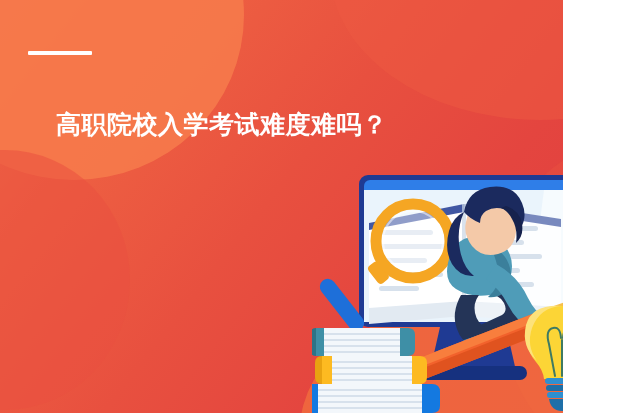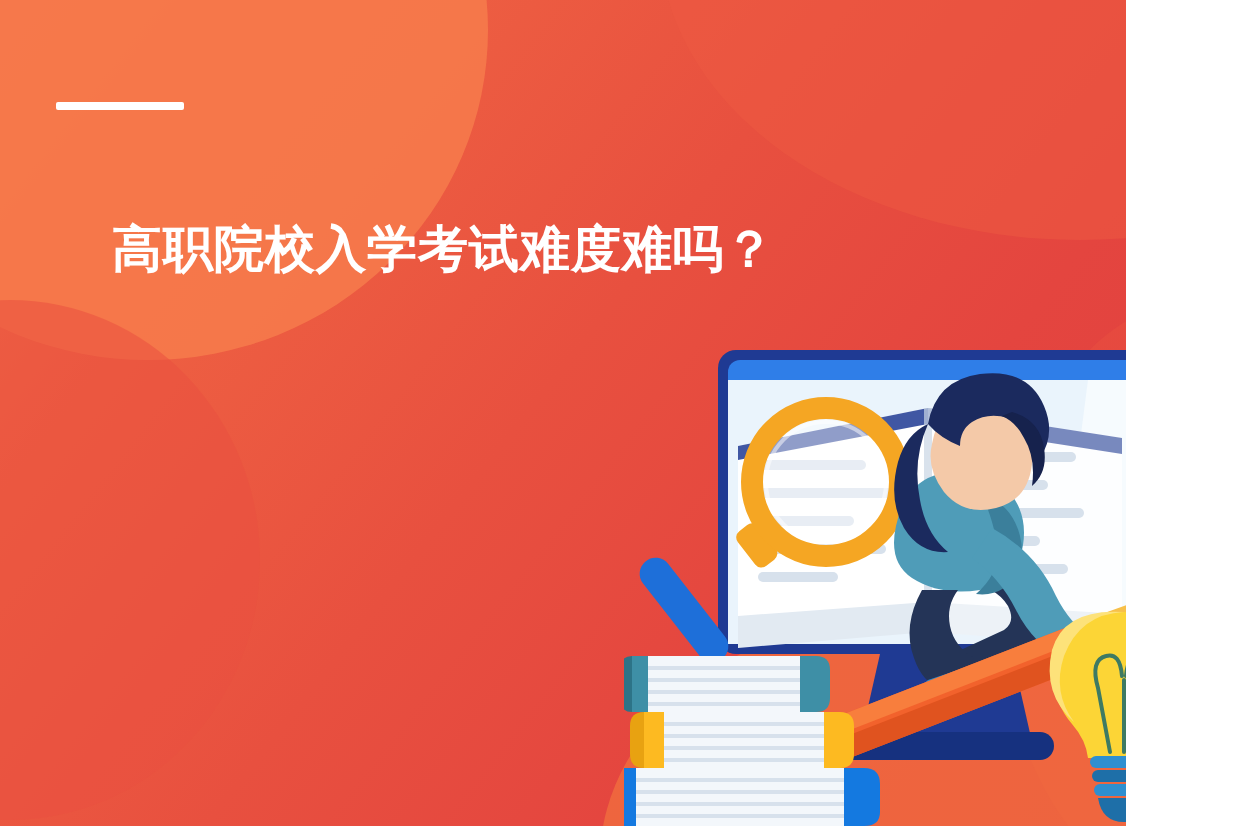--- a/index.html
+++ b/index.html
@@ -5,21 +5,21 @@
   html, body {
     margin: 0;
     padding: 0;
     background: #ffffff;
   }
   #banner {
     position: relative;
     width: 563px;
     height: 413px;
     overflow: hidden;
-    font-family: Liberation Sans, sans-serif;
+    font-family: Liberation Serif, serif;
   }
   #bg-base {
     position: absolute;
     inset: 0;
     background: linear-gradient(128deg, #F5784B 0%, #EE6042 22%, #E8503F 48%, #E4453F 72%, #E03F40 100%);
   }
   .blob {
     position: absolute;
     border-radius: 50%;
     pointer-events: none;

